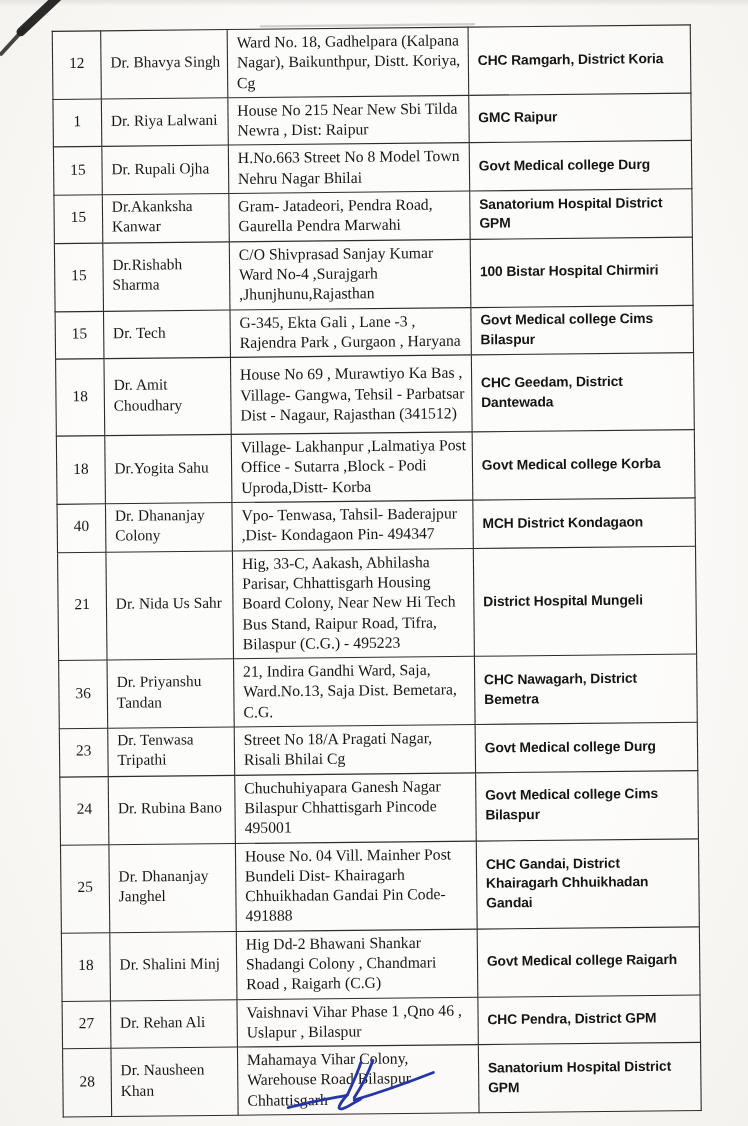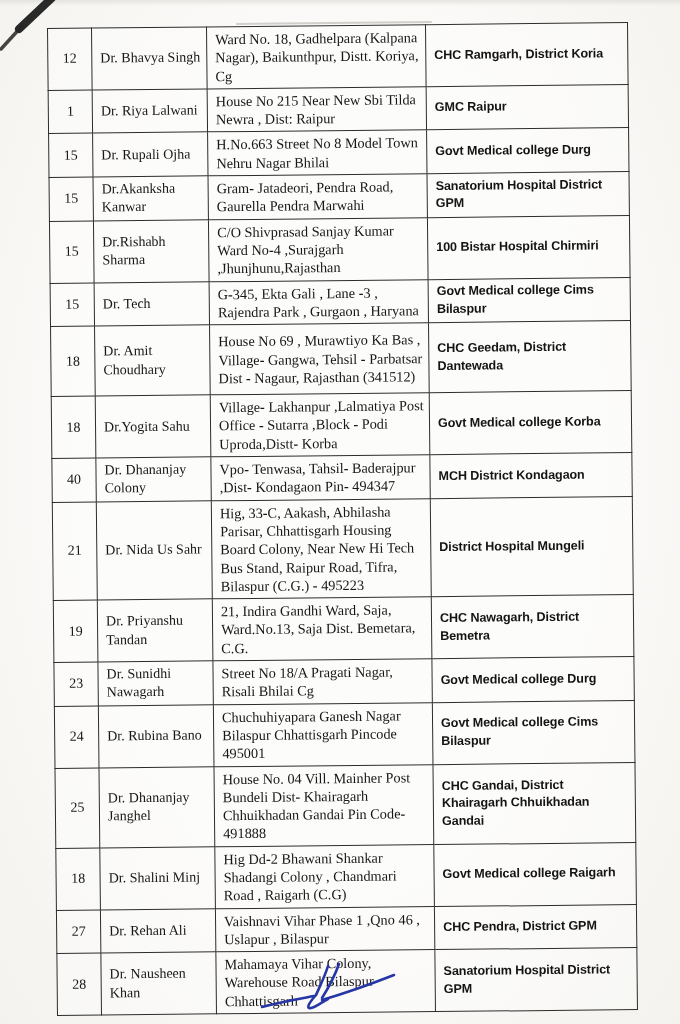--- a/index.html
+++ b/index.html
@@ -150,28 +150,28 @@
       <td class="c-addr">Vpo- Tenwasa, Tahsil- Baderajpur ,Dist- Kondagaon Pin- 494347</td>
       <td class="c-post">MCH District Kondagaon</td>
     </tr>
           <tr>
       <td class="c-no">21</td>
       <td class="c-name">Dr. Nida Us Sahr</td>
       <td class="c-addr">Hig, 33-C, Aakash, Abhilasha Parisar, Chhattisgarh Housing Board Colony, Near New Hi Tech Bus Stand, Raipur Road, Tifra, Bilaspur (C.G.) - 495223</td>
       <td class="c-post">District Hospital Mungeli</td>
     </tr>
           <tr>
-      <td class="c-no">19</td>
+      <td class="c-no">36</td>
       <td class="c-name">Dr. Priyanshu Tandan</td>
       <td class="c-addr">21, Indira Gandhi Ward, Saja, Ward.No.13, Saja Dist. Bemetara, C.G.</td>
       <td class="c-post">CHC Nawagarh, District Bemetra</td>
     </tr>
           <tr>
       <td class="c-no">23</td>
-      <td class="c-name">Dr. Sunidhi Nawagarh</td>
+      <td class="c-name">Dr. Tenwasa Tripathi</td>
       <td class="c-addr">Street No 18/A Pragati Nagar, Risali Bhilai Cg</td>
       <td class="c-post">Govt Medical college Durg</td>
     </tr>
           <tr>
       <td class="c-no">24</td>
       <td class="c-name">Dr. Rubina Bano</td>
       <td class="c-addr">Chuchuhiyapara Ganesh Nagar Bilaspur Chhattisgarh Pincode 495001</td>
       <td class="c-post">Govt Medical college Cims Bilaspur</td>
     </tr>
           <tr>

